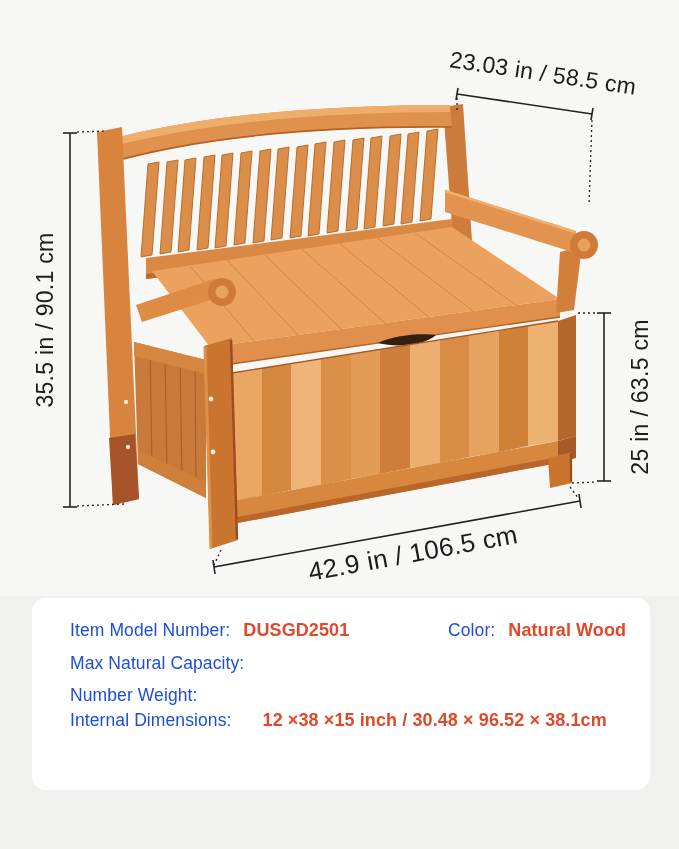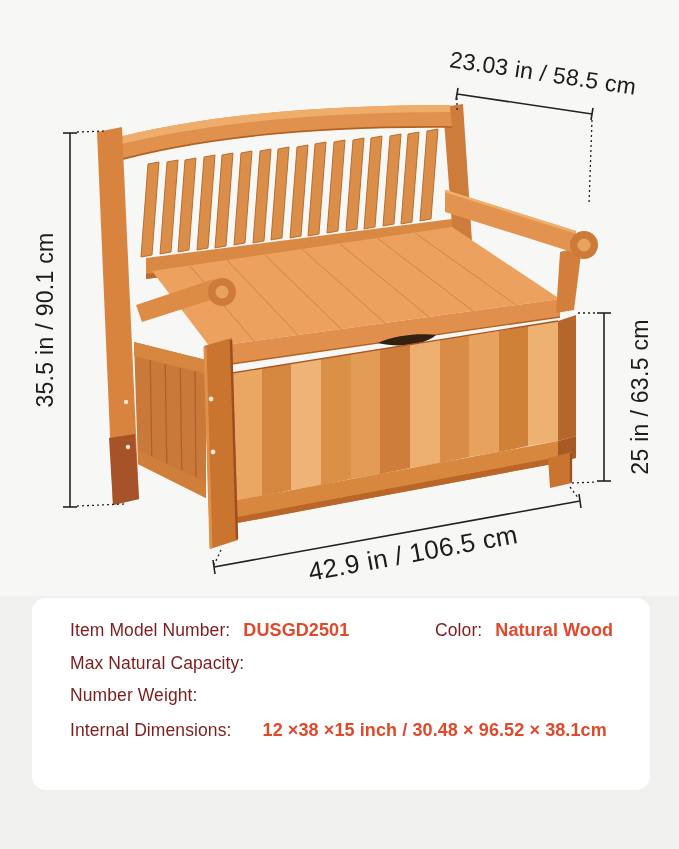--- a/index.html
+++ b/index.html
@@ -27,32 +27,32 @@
   .dim-dot{stroke:#222;stroke-width:1.3;fill:none;stroke-dasharray:2 3;}
   .spec-card{
     position:absolute;left:32px;top:598px;width:618px;height:192px;
     background:#ffffff;border-radius:14px;
   }
   .spec-pair{
     position:absolute;display:flex;align-items:baseline;gap:13px;
     white-space:nowrap;
   }
   .spec-label{
-    font-size:17.5px;color:#7f1d1d;letter-spacing:.1px;
+    font-size:17.5px;color:#1d4ed8;letter-spacing:.1px;
   }
   .spec-value{
     font-size:18px;color:#e2482a;font-weight:bold;letter-spacing:.1px;
   }
   .p-r1{top:22px;}
   .p-r2{top:55px;}
   .p-r3{top:87px;}
-  .p-r4{top:122px;gap:31px;}
+  .p-r4{top:112px;gap:31px;}
   .p-r5{top:150px;}
   .p-c1{left:38px;}
-  .p-c2{left:403px;}
+  .p-c2{left:416px;}
 </style>
 </head>
 <body>
 
 <div class="photo-area">
 <svg width="679" height="596" viewBox="0 0 679 596">
 
   <g>
 
     <polygon points="443,107 463,104 476,302 458,305" fill="#ce7c3b"></polygon>

